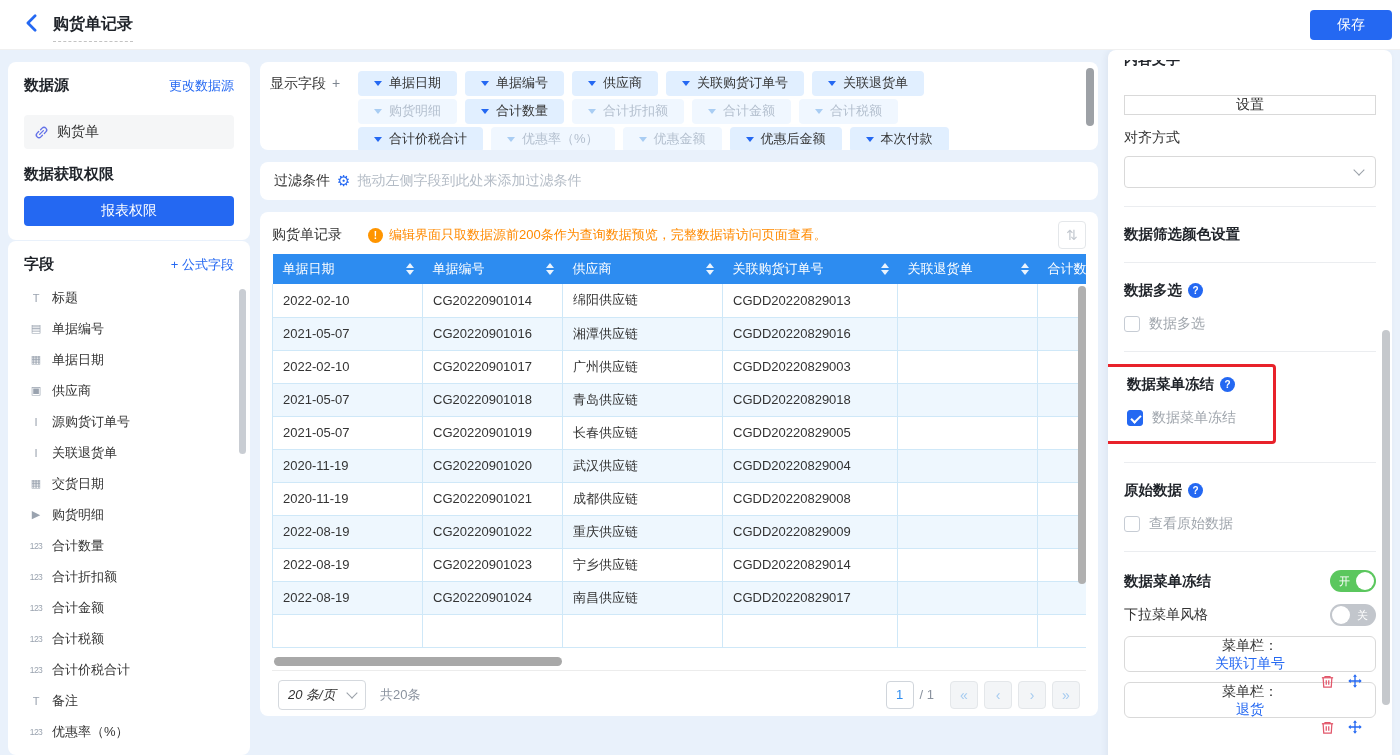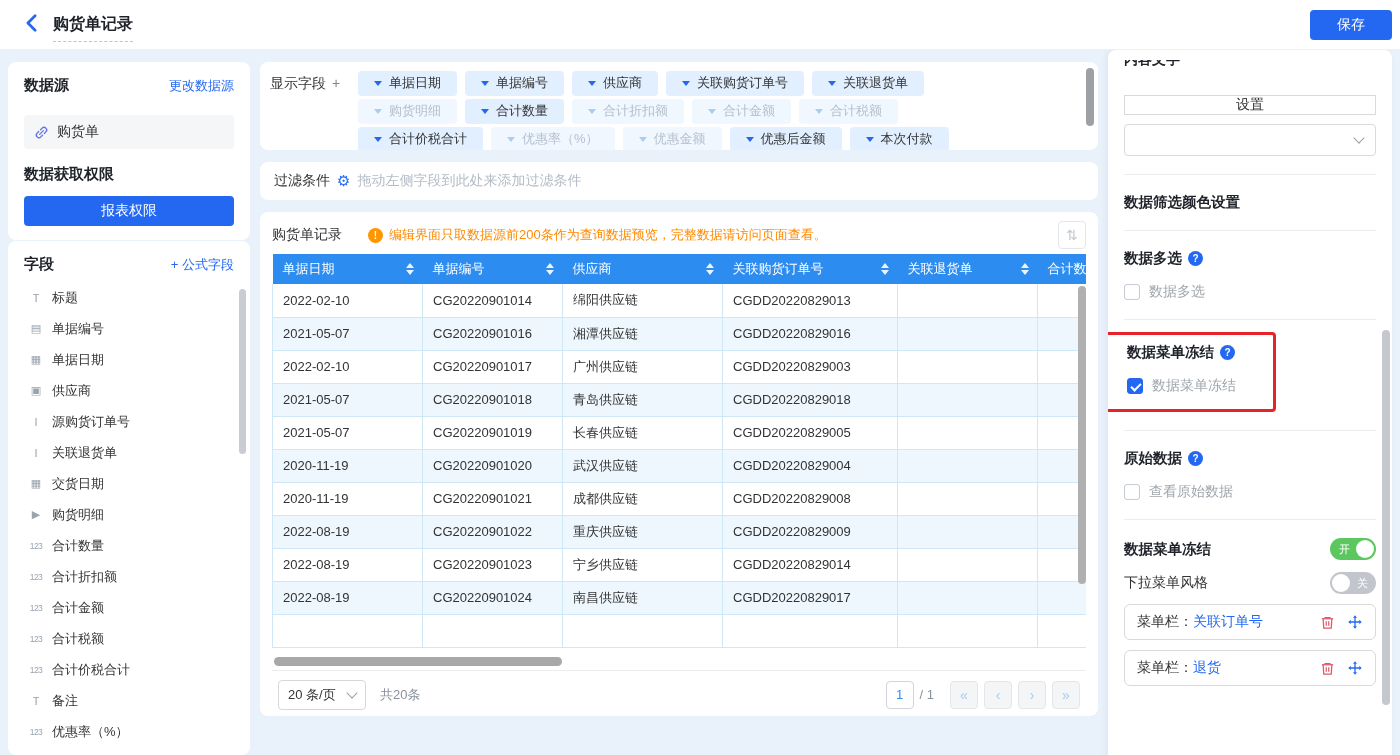--- a/index.html
+++ b/index.html
@@ -65,21 +65,21 @@
   th { background:#2d8cf0; color:#fff; font-weight:400; font-size:13px; text-align:left; padding:0 10px; height:30px; position:relative; cursor:pointer; }
   .sorters { position:absolute; right:9px; top:50%; transform:translateY(-50%); display:flex; flex-direction:column; gap:2px; }
   .sorters .up { width:0; height:0; border-left:4px solid transparent; border-right:4px solid transparent; border-bottom:5px solid rgba(255,255,255,.9); }
   .sorters .dn { width:0; height:0; border-left:4px solid transparent; border-right:4px solid transparent; border-top:5px solid rgba(255,255,255,.9); }
   td { height:33px; border:1px solid #cfe8f8; border-top:none; font-size:13px; color:#333; padding:0 10px; background:#fff; }
   tr:nth-child(even) td { background:#eef7fe; }
   .v-scroll { position:absolute; right:0; top:32px; width:8px; height:298px; background:#b0b0b0; border-radius:4px; }
   .h-scroll { width:288px; height:9px; background:#a8a8a8; border-radius:5px; margin:3px 0 0 2px; flex:none; }
 
   .pagination { margin-top:4px; border-top:1px solid #ececec; height:48px; display:flex; align-items:center; padding:0 6px; flex:none; }
-  .psize { width:88px; height:30px; border:1px solid #d5d9de; border-radius:4px; display:flex; align-items:center; justify-content:space-between; padding:0 9px; font-size:13px; color:#333; cursor:pointer; }
+  .psize { width:88px; height:30px; border:1px solid #d5d9de; border-radius:4px; display:flex; align-items:center; justify-content:space-between; padding:0 9px; font-size:13px; color:#333; cursor:pointer;font-style:italic; }
   .chev { width:8px; height:8px; border-right:1.5px solid #9aa0a8; border-bottom:1.5px solid #9aa0a8; transform:rotate(45deg); margin-top:-4px; }
   .ptotal { margin-left:14px; color:#8a929e; font-size:13px; }
   .pright { margin-left:auto; display:flex; align-items:center; }
   .page-box { width:28px; height:28px; border:1px solid #d0d5db; border-radius:4px; display:flex; align-items:center; justify-content:center; color:#2d8cf0; font-size:13px; }
   .page-of { color:#8a929e; font-size:13px; margin:0 10px 0 6px; }
   .nav-btn { width:28px; height:28px; margin-left:6px; background:#f3f5f7; border:1px solid #e4e7ea; border-radius:4px; color:#a5cbf0; font-size:14px; cursor:pointer; }
 
   
   .right { width:284px; margin-top:-12px; background:#fff; border-radius:8px 8px 0 0; padding:10px 16px 0 16px; position:relative; overflow:hidden; height:717px; box-shadow:-2px 0 6px rgba(31,56,88,.06); }
   .clip-box { height:11px; overflow:hidden; }
@@ -101,21 +101,21 @@
   .toggle-row.sub { margin-top:12px; }
   .toggle-title { font-size:14.5px; font-weight:700; color:#1f2329; }
   .toggle-title.normal { font-weight:400; color:#333; font-size:14px; }
   .toggle { width:46px; height:22px; border-radius:11px; position:relative; color:#fff; font-size:11px; cursor:pointer; flex:none; }
   .toggle.on { background:#5bc75e; }
   .toggle.off { background:#c2c6cc; }
   .knob { position:absolute; top:2px; width:18px; height:18px; border-radius:50%; background:#fff; }
   .toggle.on .knob { right:2px; } .toggle.off .knob { left:2px; }
   .tg-txt { position:absolute; top:4px; }
   .toggle.on .tg-txt { left:9px; } .toggle.off .tg-txt { right:8px; }
-  .menu-row { margin-top:10px; height:36px; border:1px solid #d9d9d9; border-radius:6px; display:flex; align-items:center; padding:0 12px; }
+  .menu-row { margin-top:10px; height:36px; border:1px solid #d9d9d9; border-radius:6px; display:flex; align-items:center; padding:0 12px;flex-direction:column; }
   .menu-prefix { font-size:14px; color:#333; }
   .menu-link { font-size:14px; color:#2468f2; cursor:pointer; }
   .menu-icons { margin-left:auto; display:flex; align-items:center; gap:12px; }
   .right-scroll { position:absolute; right:2px; top:280px; width:8px; height:375px; background:#c5c8cc; border-radius:4px; }
   .icon-btn { display:flex; cursor:pointer; }
 </style>
 </head>
 <body>
 
 <header class="topbar">
@@ -465,20 +465,21 @@
       </div>
     </div>
   </main>
 
   <aside class="right">
     <div class="clip-box">
       <span class="clip-text">内容文字</span>
     </div>
     <button class="white-btn">设置</button>
 
+    <div class="lbl">对齐方式</div>
     <div class="select">
       <i class="chev"></i>
     </div>
 
     <div class="divider"></div>
 
     <div class="sec-title" style="gap:0;">数据筛选颜色设置</div>
 
     <div class="divider"></div>
 

